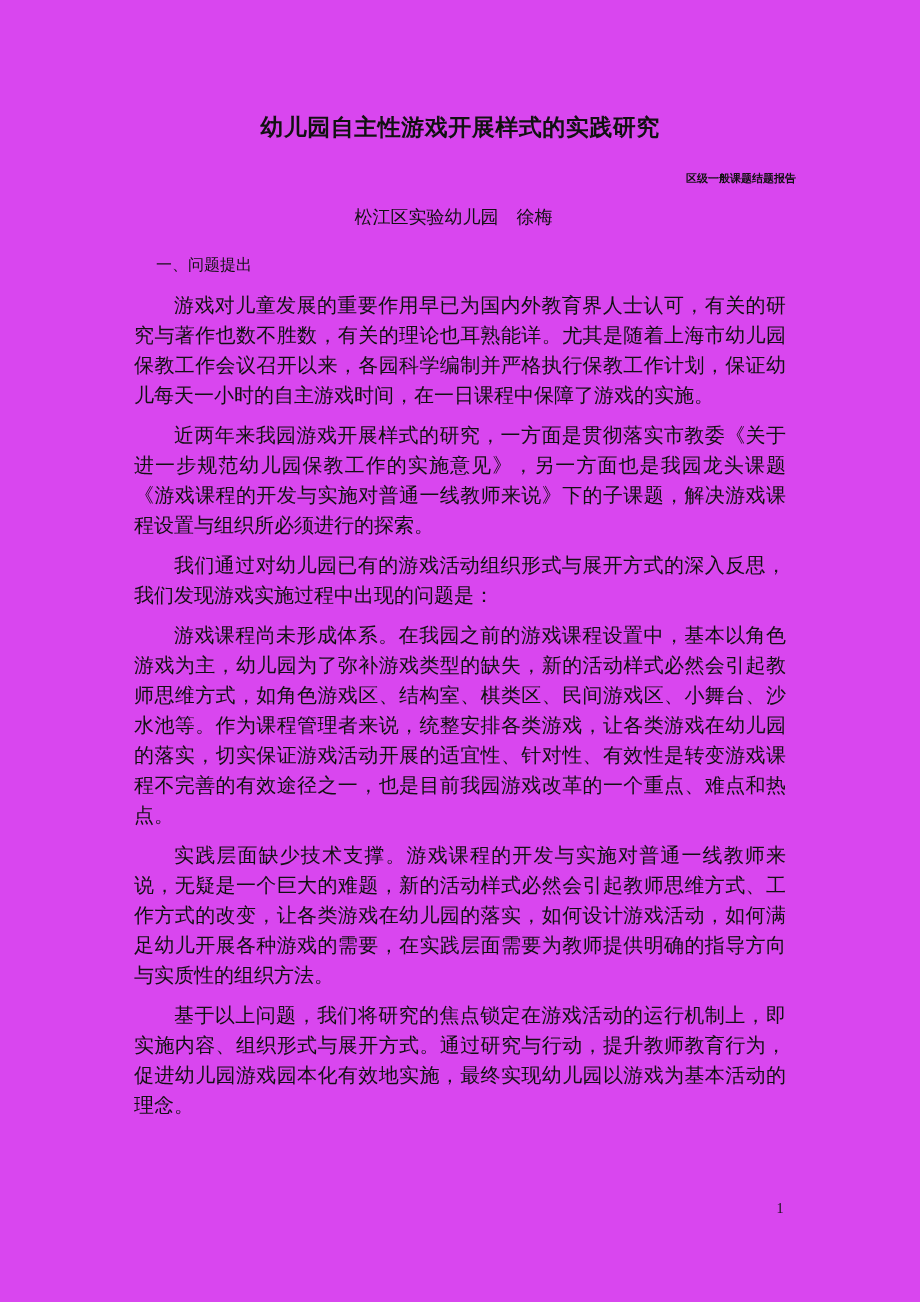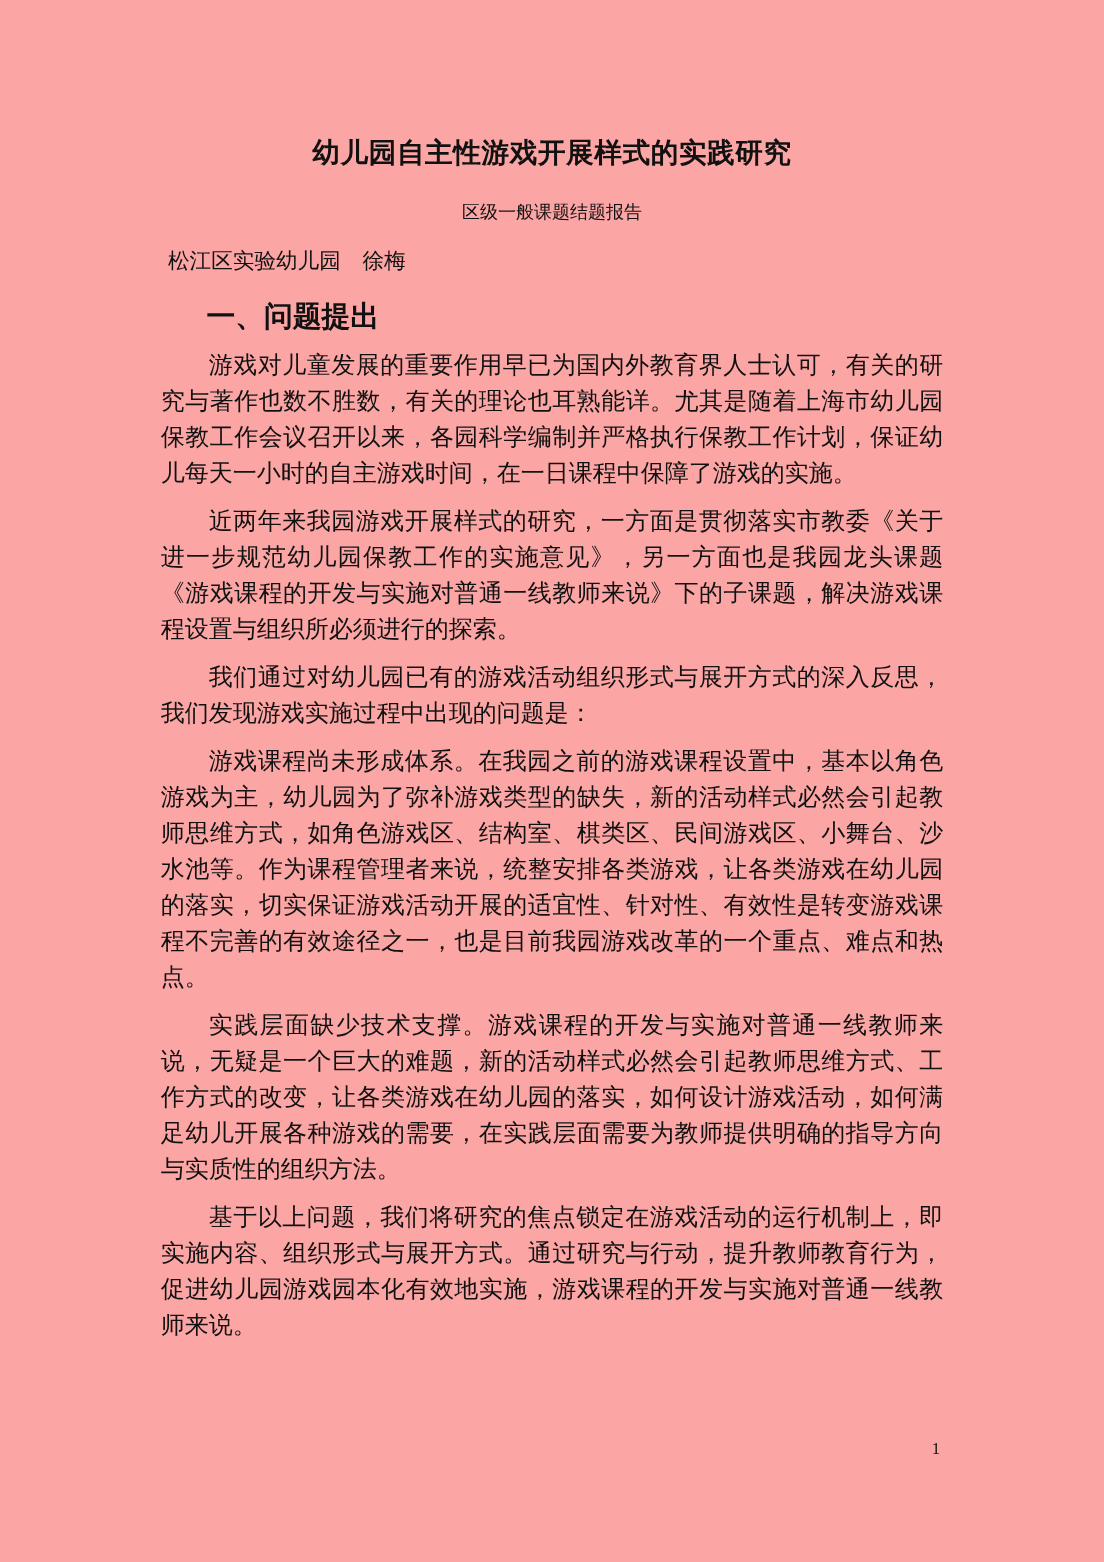--- a/index.html
+++ b/index.html
@@ -4,21 +4,21 @@
 <style>
   html, body {
     margin: 0;
     padding: 0;
     background: #ffffff;
   }
   .doc-page {
     position: relative;
     width: 920px;
     height: 1302px;
-    background: #fca5a5;
+    background: #d946ef;
     font-family: "Liberation Serif", "DejaVu Serif", serif;
     color: #111111;
     overflow: hidden;
   }
   .content {
     position: absolute;
     left: 124px;
     top: 0;
     width: 672px;
   }
@@ -27,39 +27,39 @@
     margin-top: 114px;
     text-align: center;
     font-size: 23px;
     line-height: 27px;
     font-weight: bold;
     letter-spacing: 0.5px;
   }
   .doc-subtitle {
     margin: 0;
     margin-top: 28px;
-    text-align: center;
-    font-size: 15px;
+    text-align: right;
+    font-size: 11px;
     line-height: 18px;
-    font-weight: normal;
+    font-weight: bold;
   }
   .doc-author {
     margin: 16px;
     margin-top: 20px;
-    text-align: left;
+    text-align: center;
     padding-right: 13px;
     font-size: 18px;
     line-height: 21px;
   }
   .section-heading {
     margin: 0;
     margin-top: 22px;
-    font-size: 24px;
+    font-size: 16px;
     line-height: 30px;
-    font-weight: bold;
+    font-weight: normal;
     text-indent: 2em;
   }
   .body-para {
     margin: 10px;
     font-size: 20px;
     line-height: 30px;
     text-align: justify;
     text-justify: inter-ideograph;
     text-indent: 2em;
     word-break: break-all;
@@ -82,16 +82,16 @@
   <div class="content">
     <h1 class="doc-title">幼儿园自主性游戏开展样式的实践研究</h1>
     <h2 class="doc-subtitle">区级一般课题结题报告</h2>
     <div class="doc-author">松江区实验幼儿园　徐梅</div>
     <h3 class="section-heading">一、问题提出</h3>
     <p class="body-para">游戏对儿童发展的重要作用早已为国内外教育界人士认可，有关的研究与著作也数不胜数，有关的理论也耳熟能详。尤其是随着上海市幼儿园保教工作会议召开以来，各园科学编制并严格执行保教工作计划，保证幼儿每天一小时的自主游戏时间，在一日课程中保障了游戏的实施。</p>
     <p class="body-para">近两年来我园游戏开展样式的研究，一方面是贯彻落实市教委《关于进一步规范幼儿园保教工作的实施意见》，另一方面也是我园龙头课题《游戏课程的开发与实施对普通一线教师来说》下的子课题，解决游戏课程设置与组织所必须进行的探索。</p>
     <p class="body-para">我们通过对幼儿园已有的游戏活动组织形式与展开方式的深入反思，我们发现游戏实施过程中出现的问题是：</p>
     <p class="body-para">游戏课程尚未形成体系。在我园之前的游戏课程设置中，基本以角色游戏为主，幼儿园为了弥补游戏类型的缺失，新的活动样式必然会引起教师思维方式，如角色游戏区、结构室、棋类区、民间游戏区、小舞台、沙水池等。作为课程管理者来说，统整安排各类游戏，让各类游戏在幼儿园的落实，切实保证游戏活动开展的适宜性、针对性、有效性是转变游戏课程不完善的有效途径之一，也是目前我园游戏改革的一个重点、难点和热点。</p>
     <p class="body-para">实践层面缺少技术支撑。游戏课程的开发与实施对普通一线教师来说，无疑是一个巨大的难题，新的活动样式必然会引起教师思维方式、工作方式的改变，让各类游戏在幼儿园的落实，如何设计游戏活动，如何满足幼儿开展各种游戏的需要，在实践层面需要为教师提供明确的指导方向与实质性的组织方法。</p>
-    <p class="body-para">基于以上问题，我们将研究的焦点锁定在游戏活动的运行机制上，即实施内容、组织形式与展开方式。通过研究与行动，提升教师教育行为，促进幼儿园游戏园本化有效地实施，游戏课程的开发与实施对普通一线教师来说。</p>
+    <p class="body-para">基于以上问题，我们将研究的焦点锁定在游戏活动的运行机制上，即实施内容、组织形式与展开方式。通过研究与行动，提升教师教育行为，促进幼儿园游戏园本化有效地实施，最终实现幼儿园以游戏为基本活动的理念。</p>
   </div>
   <div class="page-number">1</div>
 </div>
 
 </body></html>

